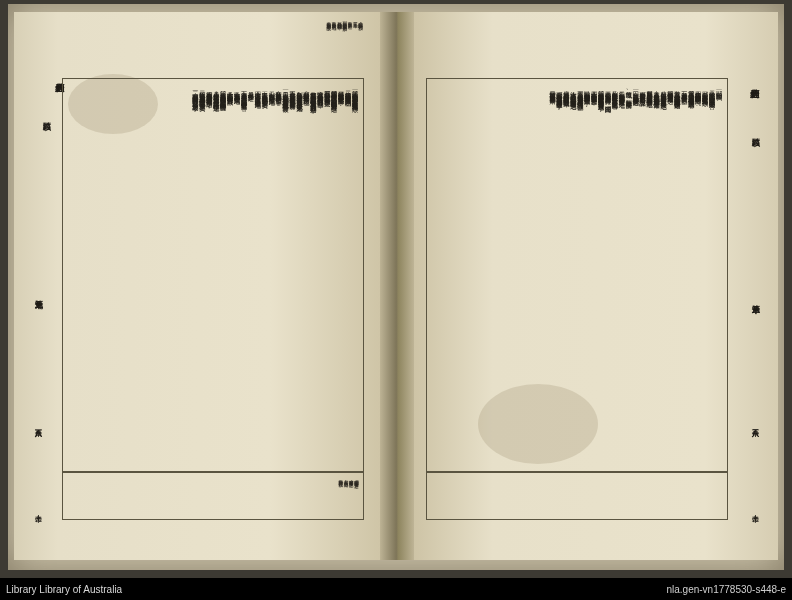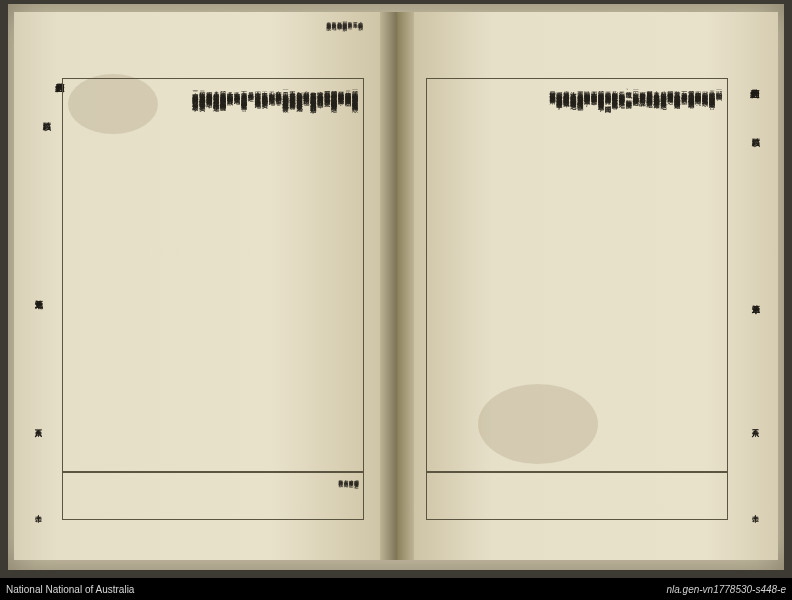--- a/index.html
+++ b/index.html
@@ -37,21 +37,21 @@
   .note-col{font-size:4.6px;height:56px;margin-left:.5px;color:#2a2620;}
 
   .bigtitle{writing-mode:vertical-rl;text-orientation:upright;
         font-family:"DejaVu Sans",sans-serif;font-weight:bold;color:#1d1a15;}
 
   
   .footer{position:absolute;left:0;top:578px;width:792px;height:22px;
         background:#000;color:#d8d8d8;font-size:10px;
         display:flex;align-items:center;justify-content:space-between;
         padding:0 6px;box-sizing:border-box;}
-  .footer .right{color:#cfcfcf;font-style:italic;}
+  .footer .right{color:#cfcfcf;}
   .blot{position:absolute;border-radius:50%;background:rgba(120,105,70,.18);}
 </style>
 </head>
 <body>
 
 <div class="shot">
 
   <div class="scan">
     <div class="page-spread">
 
@@ -159,17 +159,17 @@
         <div class="bigtitle" style="left:741px;top:128px;position:absolute;font-size:8px;">以西結</div>
         <div class="bigtitle" style="left:741px;top:295px;position:absolute;font-size:8px;">第三十八章</div>
         <div class="bigtitle" style="left:742px;top:420px;position:absolute;font-size:7px;">八百八十二</div>
         <div class="bigtitle" style="left:742px;top:505px;position:absolute;font-size:7px;">上帝</div>
       </div>
 
     </div>
   </div>
 
   <div class="footer">
-    <span>National National of Australia</span>
+    <span>Library Library of Australia</span>
     <span class="right">nla.gen-vn1778530-s448-e</span>
   </div>
 
 </div>
 
 </body></html>

